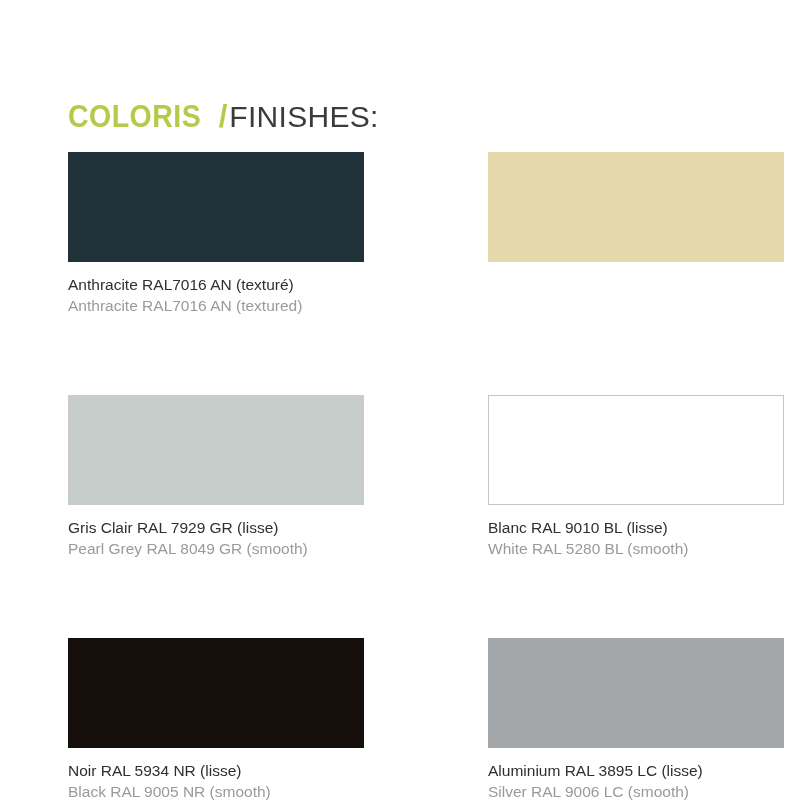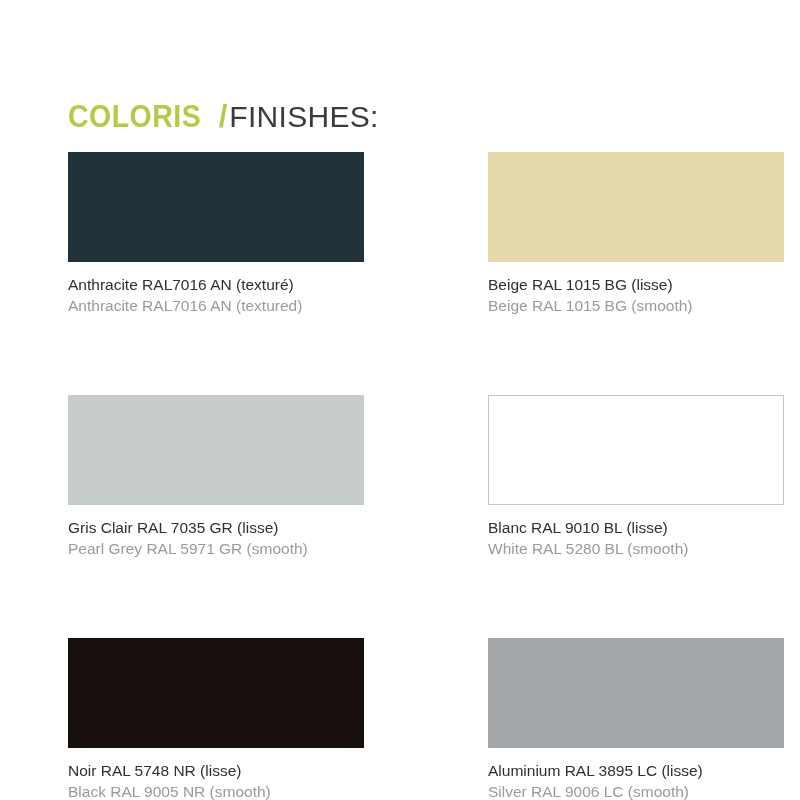--- a/index.html
+++ b/index.html
@@ -105,49 +105,45 @@
     <div class="row">
       <div class="cell">
         <div class="swatch" style="background: rgb(34, 50, 58);"></div>
         <div class="label-block">
           <div class="label-fr">Anthracite RAL7016 AN (texturé)</div>
           <div class="label-en">Anthracite RAL7016 AN (textured)</div>
         </div>
       </div>
       <div class="cell">
         <div class="swatch" style="background: rgb(229, 216, 171);"></div>
-        <div class="label-block">
-          <div class="label-fr">Beige RAL 1015 BG (lisse)</div>
-          <div class="label-en">Beige RAL 1015 BG (smooth)</div>
-        </div>
       </div>
     </div>
 
     <div class="row">
       <div class="cell">
         <div class="swatch" style="background: rgb(199, 205, 202);"></div>
         <div class="label-block">
-          <div class="label-fr">Gris Clair RAL 7035 GR (lisse)</div>
-          <div class="label-en">Pearl Grey RAL 5971 GR (smooth)</div>
+          <div class="label-fr">Gris Clair RAL 7929 GR (lisse)</div>
+          <div class="label-en">Pearl Grey RAL 8049 GR (smooth)</div>
         </div>
       </div>
       <div class="cell">
         <div class="swatch bordered" style="background: rgb(255, 255, 255);"></div>
         <div class="label-block">
           <div class="label-fr">Blanc RAL 9010 BL (lisse)</div>
           <div class="label-en">White RAL 5280 BL (smooth)</div>
         </div>
       </div>
     </div>
 
     <div class="row">
       <div class="cell">
         <div class="swatch" style="background: rgb(23, 15, 11);"></div>
         <div class="label-block">
-          <div class="label-fr">Noir RAL 5748 NR (lisse)</div>
+          <div class="label-fr">Noir RAL 5934 NR (lisse)</div>
           <div class="label-en">Black RAL 9005 NR (smooth)</div>
         </div>
       </div>
       <div class="cell">
         <div class="swatch" style="background: rgb(164, 167, 170);"></div>
         <div class="label-block">
           <div class="label-fr">Aluminium RAL 3895 LC (lisse)</div>
           <div class="label-en">Silver RAL 9006 LC (smooth)</div>
         </div>
       </div>

